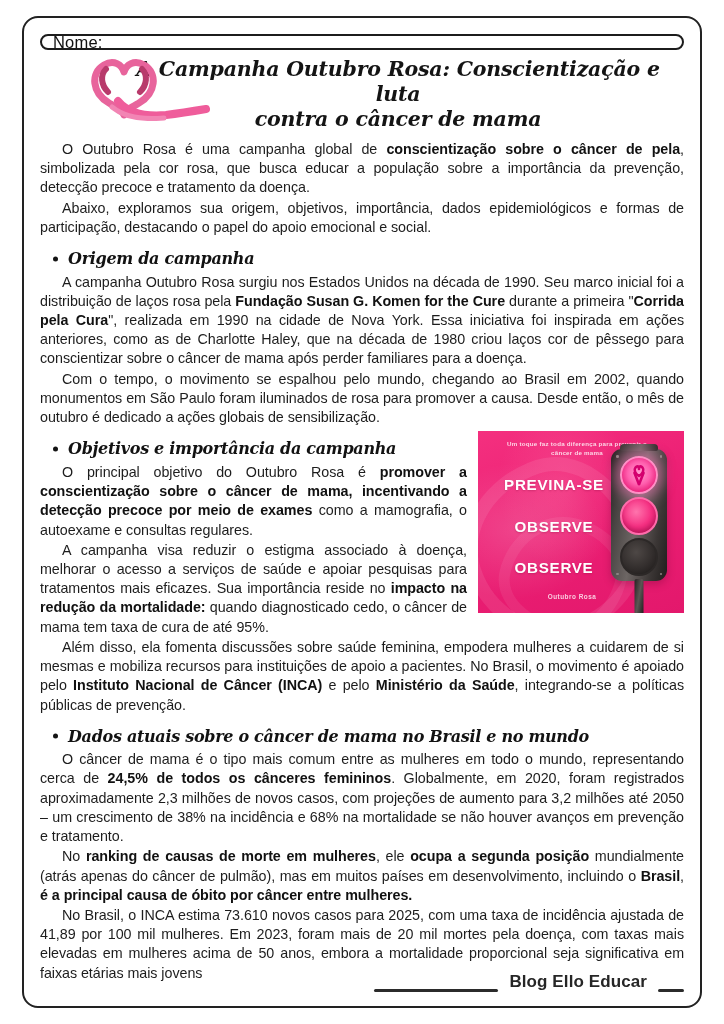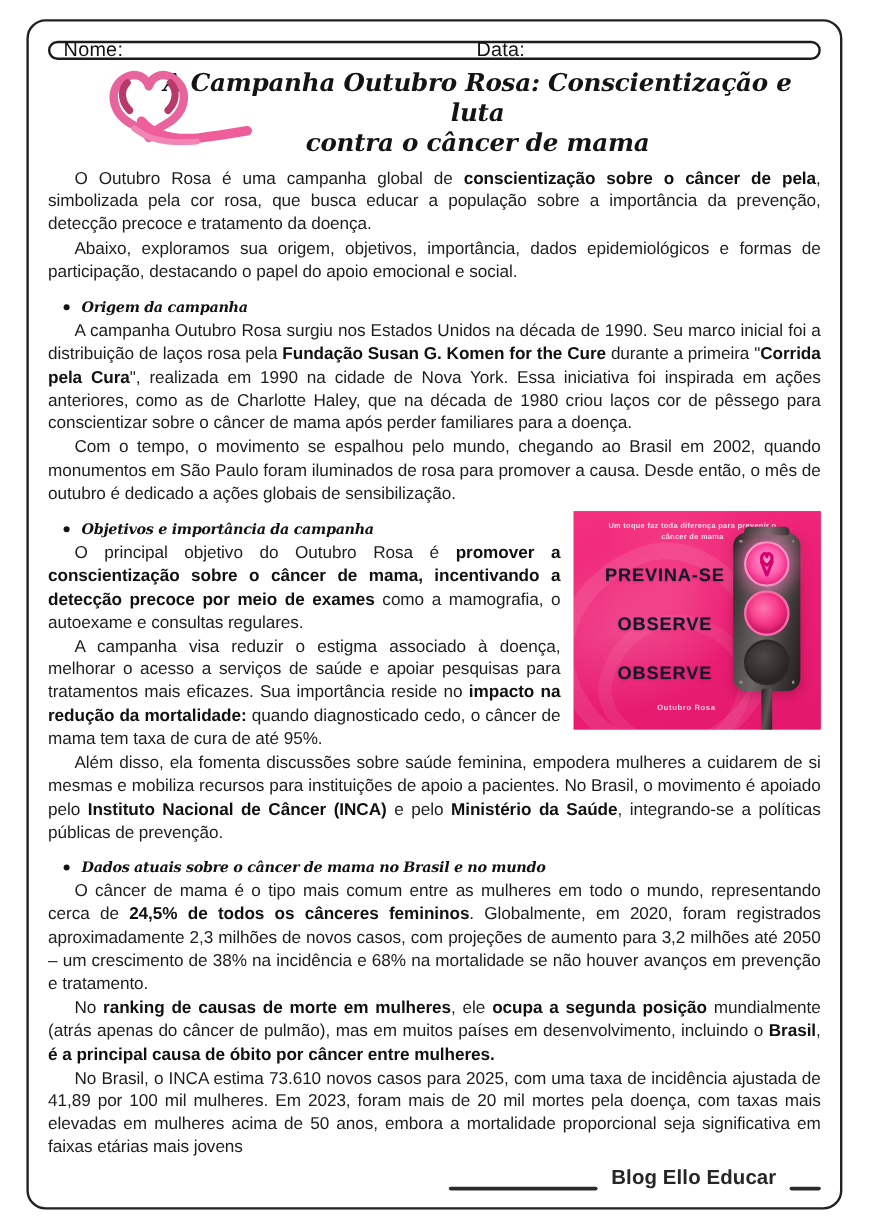--- a/index.html
+++ b/index.html
@@ -90,21 +90,21 @@
   .body-text p {
     margin: 0 0 1px 0;
     text-indent: 22px;
   }
   .body-text b { font-weight: bold; color: #111; }
 
   h2.section {
     font-family: "DejaVu Serif", serif;
     font-style: italic;
     font-weight: bold;
-    font-size: 12px;
+    font-size: 16px;
     margin: 11px 0 3px 0;
     padding-left: 28px;
     color: #121212;
     letter-spacing: -0.3px;
     position: relative;
     text-indent: 0;
   }
   h2.section .bullet {
     position: absolute;
     left: 13px;
@@ -170,21 +170,21 @@
     letter-spacing: .5px;
     color: rgba(255,255,255,0.78);
     padding-right: 18px;
   }
   .poster .p-words {
     position: absolute;
     left: 14px; top: 46px;
     width: 124px;
   }
   .poster .p-words div {
-    color: #0f172a;
+    color: #ffffff;
     font-weight: bold;
     font-size: 15.2px;
     letter-spacing: 0.7px;
     line-height: 1;
     margin-bottom: 26px;
     text-align: center;
     text-shadow: 0 1px 2px rgba(120,0,50,0.28);
   }
   .poster .p-words div:last-child { margin-bottom: 0; text-align: center; }
 
@@ -281,21 +281,20 @@
 </style>
 </head>
 <body>
 
 <div class="page">
   <div class="page-inner">
 
     <div class="namebar">
       <span class="fld-nome">Nome:</span>
       <span class="spacer"></span>
-      <span class="fld-data">Data:</span>
     </div>
 
     <div class="titlewrap">
       <span class="ribbon">
         <svg viewBox="0 0 130 66" width="130" height="66" aria-hidden="true">
           <path d="M27 48 C10 38 8 18 22 10 C32 4 40 10 42 17 C44 10 52 4 62 10 C76 18 74 38 57 48 C50 52 44 55 42 60 C40 55 34 52 27 48 Z" fill="none" stroke="#e8649c" stroke-width="7" stroke-linecap="round" stroke-linejoin="round"></path>
           <path d="M24 14 C18 20 19 30 26 37" fill="none" stroke="#b83a6b" stroke-width="6" stroke-linecap="round"></path>
           <path d="M60 14 C66 20 65 30 58 37" fill="none" stroke="#b83a6b" stroke-width="6" stroke-linecap="round"></path>
           <path d="M36 46 C46 58 62 62 84 60 C100 58 112 56 124 54" fill="none" stroke="#ef5d9b" stroke-width="8" stroke-linecap="round"></path>
           <path d="M30 52 C42 62 60 65 82 63" fill="none" stroke="#f285b4" stroke-width="5" stroke-linecap="round"></path>

